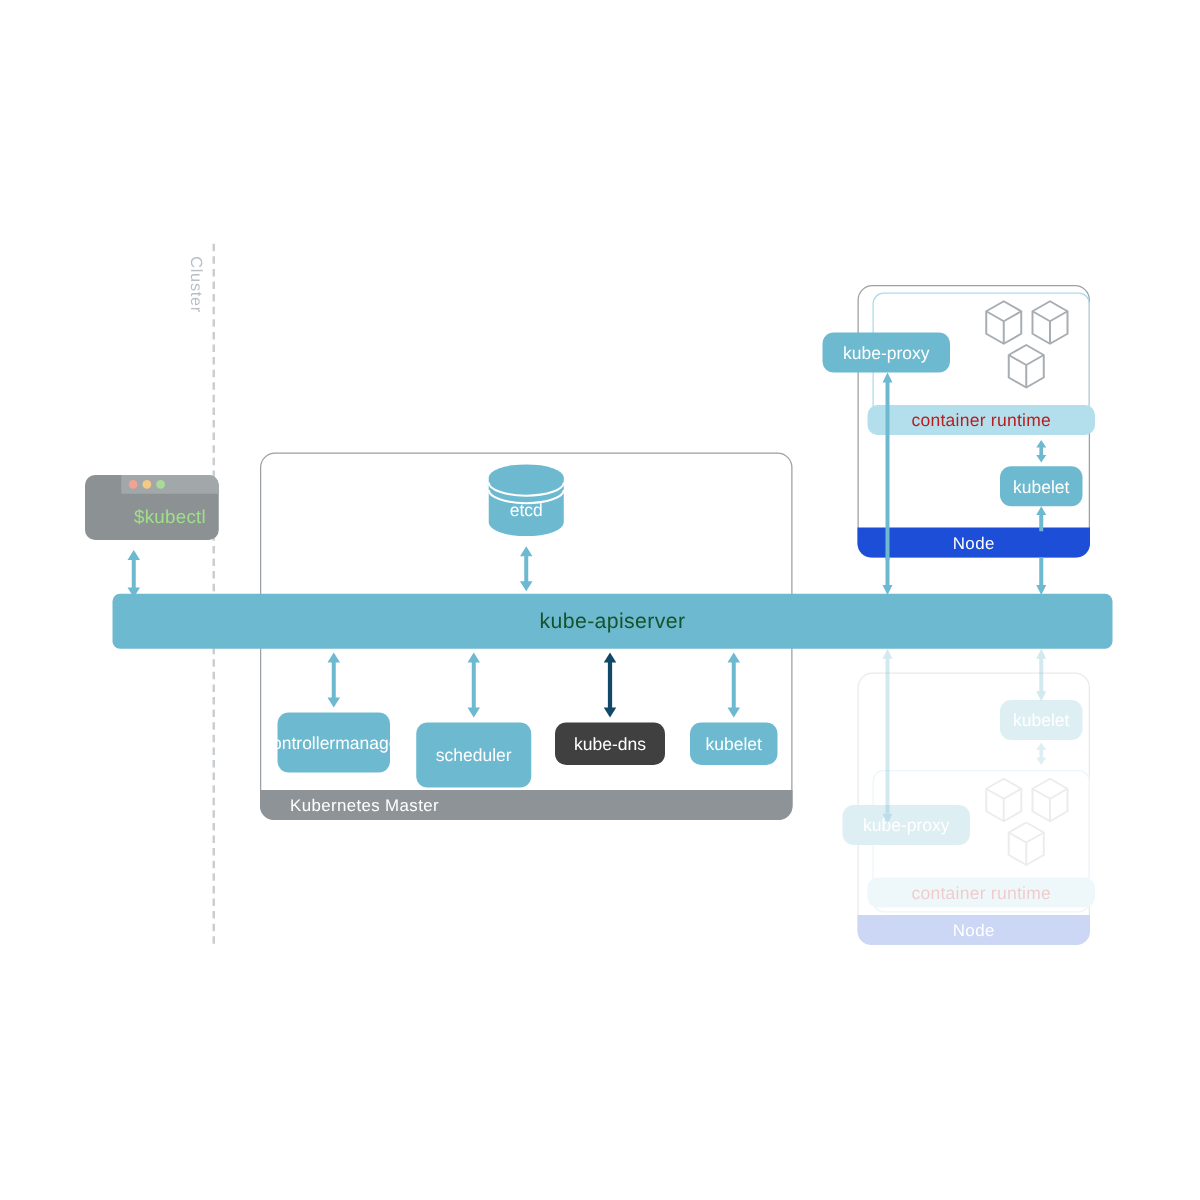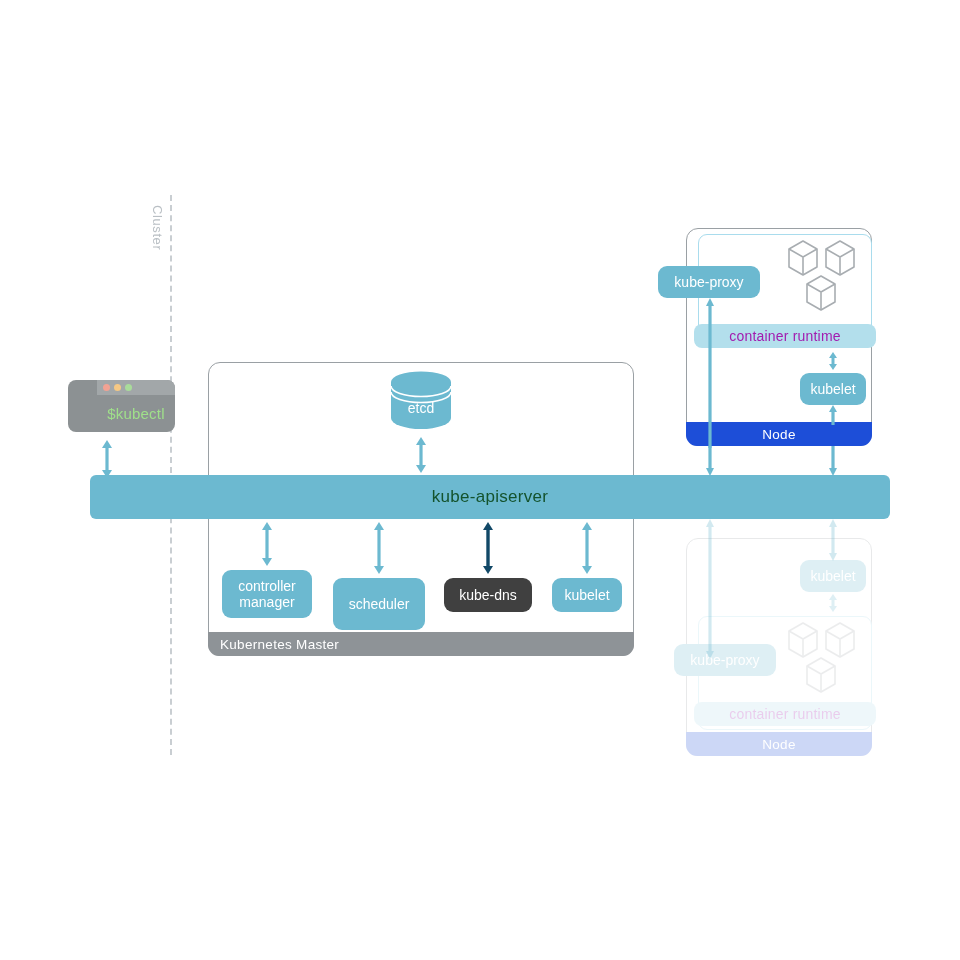--- a/index.html
+++ b/index.html
@@ -77,21 +77,21 @@
     background: #ffffff;
     box-sizing: border-box;
   }
   .master-footer {
     left: 208px; top: 632px;
     width: 426px; height: 24px;
     background: #8e9397;
     border-radius: 0 0 11px 11px;
     display: flex;
     align-items: center;
-    padding-left: 12px;
+    padding-left: 24px;
     box-sizing: border-box;
     color: #ffffff;
     font-size: 13.5px;
     letter-spacing: 0.3px;
   }
 
   
   .etcd {
     left: 390px; top: 371px;
     width: 62px; height: 58px;
@@ -126,21 +126,21 @@
     align-items: center;
     justify-content: center;
     text-align: center;
     color: #ffffff;
     background: #6cb9d0;
     font-size: 14px;
     line-height: 1.15;
     box-sizing: border-box;
   }
   .pill.dark { background: #404040; }
-  .pill.two-line { flex-direction: column; }
+  .pill.two-line { flex-direction: row; }
 
   .p-ctrl   { left: 222px; top: 570px; width: 90px;  height: 48px; }
   .p-sched  { left: 333px; top: 578px; width: 92px;  height: 52px; }
   .p-dns    { left: 444px; top: 578px; width: 88px;  height: 34px; }
   .p-kubelet-m { left: 552px; top: 578px; width: 70px; height: 34px; }
 
   
   .node-outer {
     border: 1.6px solid #9aa0a4;
     border-radius: 12px;
@@ -162,21 +162,21 @@
     border-radius: 9px;
     background: transparent;
     box-sizing: border-box;
   }
   .runtime-bar {
     background: #b3dfec;
     border-radius: 8px;
     display: flex;
     align-items: center;
     justify-content: center;
-    color: #a21caf;
+    color: #b91c1c;
     font-size: 14px;
     letter-spacing: 0.2px;
   }
   .cubes svg { display: block; }
 
   
   .nodeA-outer  { left: 686px; top: 228px; width: 186px; height: 218px; }
   .nodeA-footer { left: 686px; top: 422px; width: 186px; height: 24px; }
   .nodeA-inner  { left: 698px; top: 234px; width: 174px; height: 114px; }
   .nodeA-runtime{ left: 694px; top: 324px; width: 182px; height: 24px; }

